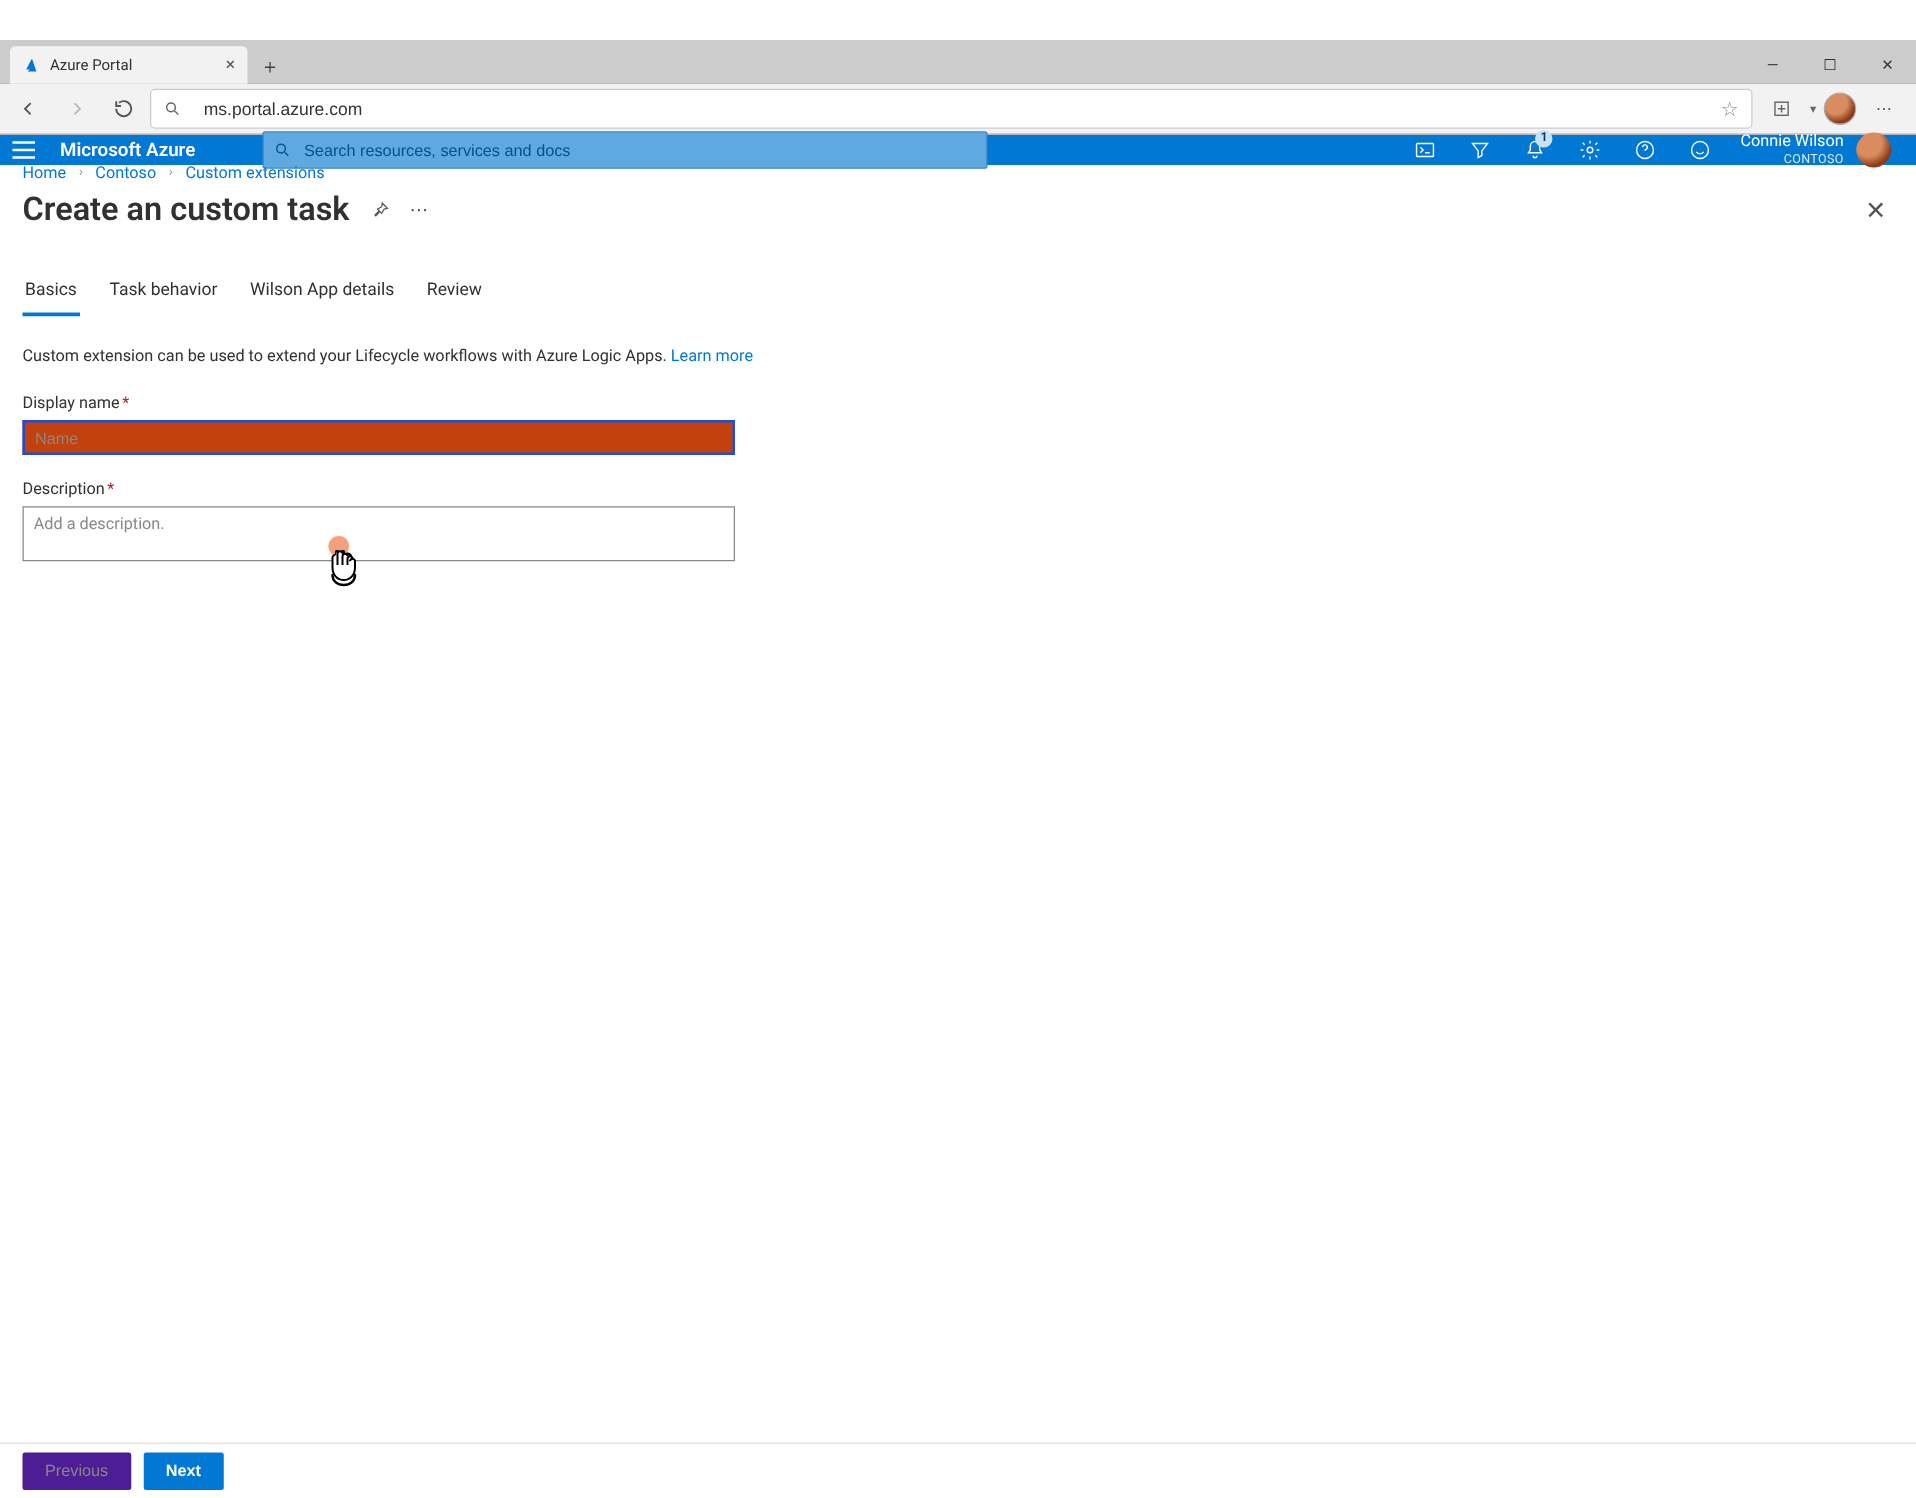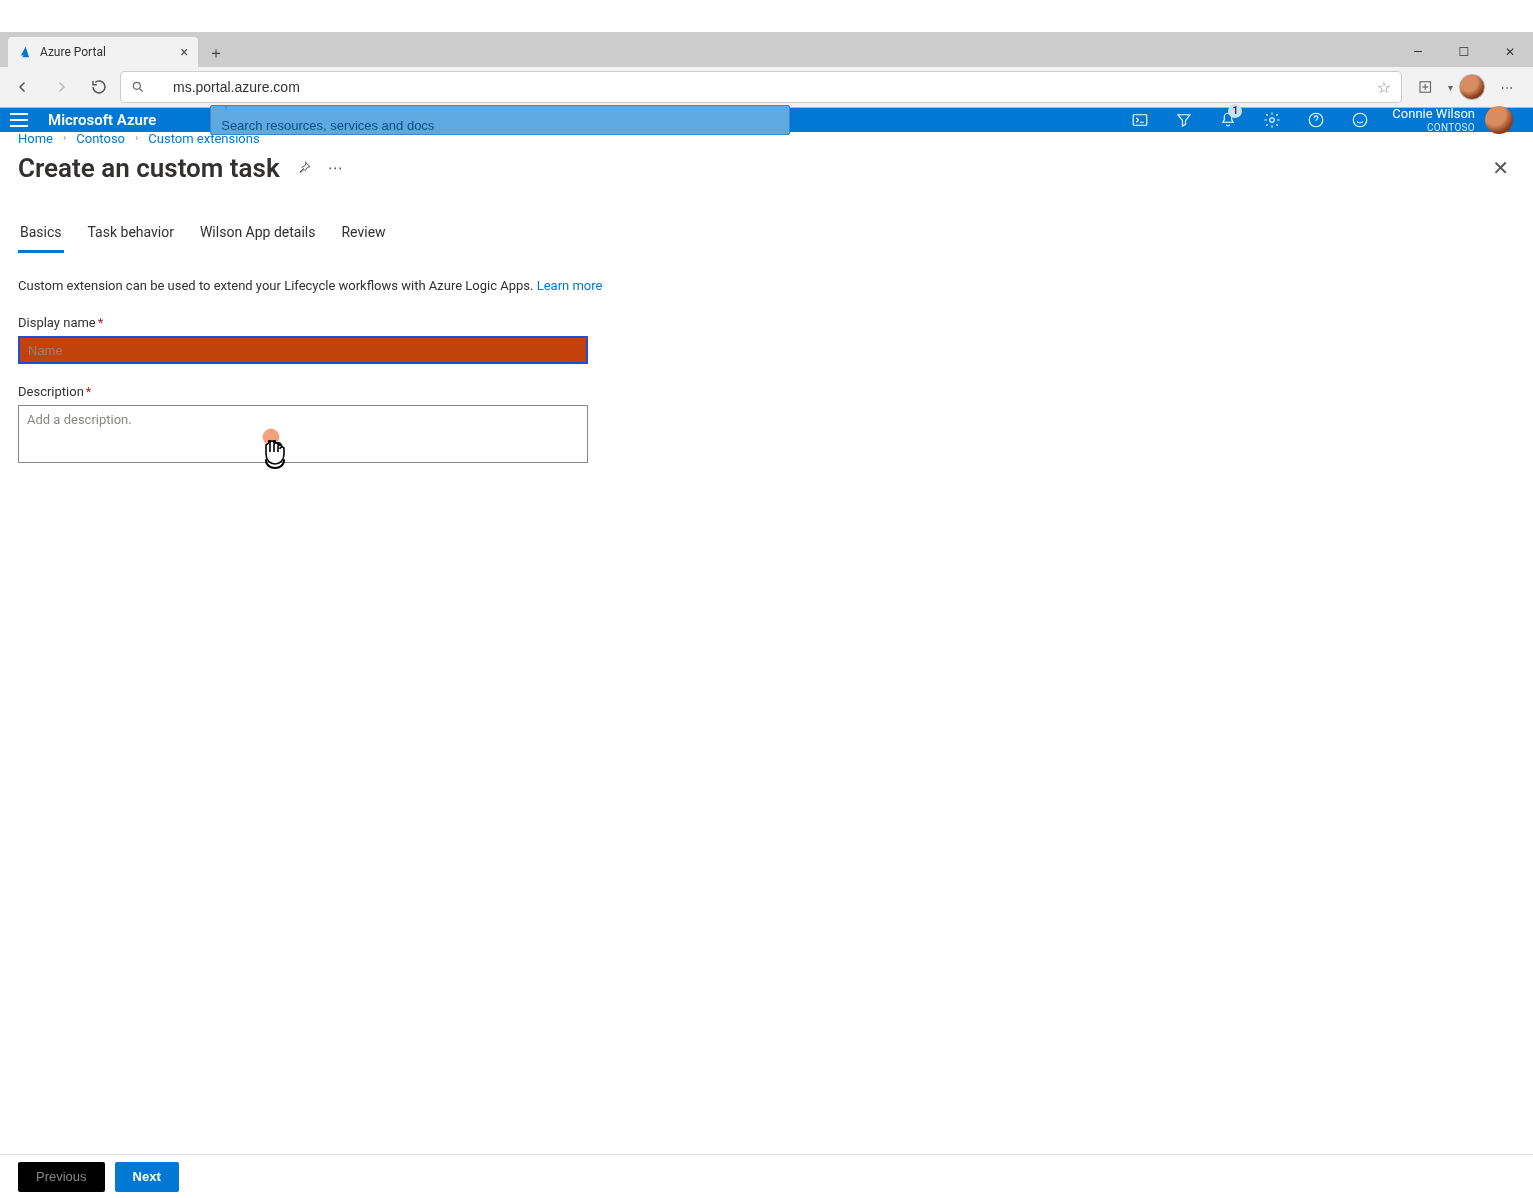--- a/index.html
+++ b/index.html
@@ -79,21 +79,21 @@
   .nav-btn.disabled { color:#bbb; }
   .address-bar {
     flex:1;
     display:flex;
     align-items:center;
     height:32px;
     background:#fff;
     border:1px solid #ccc;
     border-radius:4px;
     padding:0 10px;
-    gap:26px;
+    gap:16px;
     color:#444;
   }
   .address-bar input {
     flex:1;border:none;outline:none;font-size:14px;color:#333;background:transparent;
   }
   .chrome-right {
     display:flex;align-items:center;gap:6px;padding:0 4px;
   }
   .chrome-icon {
     width:32px;height:32px;display:flex;align-items:center;justify-content:center;color:#555;
@@ -118,29 +118,28 @@
   .hamburger {
     width:24px;height:24px;display:flex;flex-direction:column;justify-content:center;gap:4px;cursor:pointer;
   }
   .hamburger span{height:2px;background:#fff;width:18px;}
   .brand { font-size:15px; font-weight:600; white-space:nowrap; margin-right:40px;}
   .search-wrap {
     flex:0 0 auto;
     width:580px;
   }
   .search-box {
-    display:flex;
+    display:flex;align-items:center;
     height:30px;
     background:#5ea9e0;
     border:1px solid #3f87c6;
     border-radius:2px;
     padding:0 8px;
     gap:8px;
     color:#00356b;
-    flex-direction:column;
   }
   .search-box input {
     flex:1;border:none;background:transparent;outline:none;color:#003a6e;font-size:13px;
   }
   .search-box input::placeholder{color:#0a4f8a;}
   .azure-right { margin-left:auto; display:flex; align-items:center; gap:0; }
   .top-icon {
     width:44px;height:40px;display:flex;align-items:center;justify-content:center;
     color:#fff;position:relative;cursor:pointer;
   }
@@ -209,21 +208,21 @@
   .form { margin-top:22px; max-width:570px; }
   .field-label { font-size:13px; margin-bottom:6px; }
   .req { color:#a4262c; margin-left:2px;}
   .text-input {
     width:100%;height:28px;border:2px solid #1d4ed8;padding:4px 8px;font-size:13px;
     background:#c2410c;outline:none;
   }
   .text-input::placeholder{color:#8a8886;}
   .field-spacer{height:20px;}
   .textarea {
-    width:100%;height:58px;border:1px solid #8a8886;padding:6px 8px;font-size:13px;
+    width:100%;height:44px;border:1px solid #8a8886;padding:6px 8px;font-size:13px;
     resize:none;font-family:inherit;outline:none;
   }
   .textarea::placeholder{color:#8a8886;}
 
   
   .cursor {
     position:absolute; left:260px; top:313px; pointer-events:none;
   }
   .cursor .dot{
     width:18px;height:18px;border-radius:50%;
@@ -233,21 +232,21 @@
 
   
   .footer {
     position:absolute;left:0;right:0;bottom:0;height:44px;
     border-top:1px solid #e1dfdd;background:#fff;
     display:flex;align-items:center;gap:10px;padding:0 18px;
   }
   .btn {
     height:30px;padding:0 18px;font-size:13px;border:none;border-radius:2px;cursor:pointer;
   }
-  .btn-secondary { background:#000000;color:#888;text-align:center; }
+  .btn-secondary { background:#4c1d95;color:#888;text-align:center; }
   .btn-primary { background:#0078d4;color:#fff;font-weight:600; }
 
   svg{display:block;}
 
   body { width:1533px; height:1198px; position:relative; overflow:hidden; }
 </style>
 </head>
 <body>
 
 <div class="browser-chrome">

